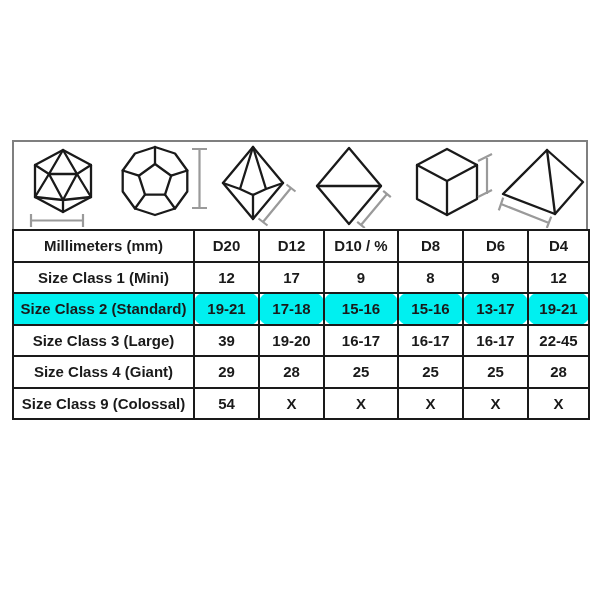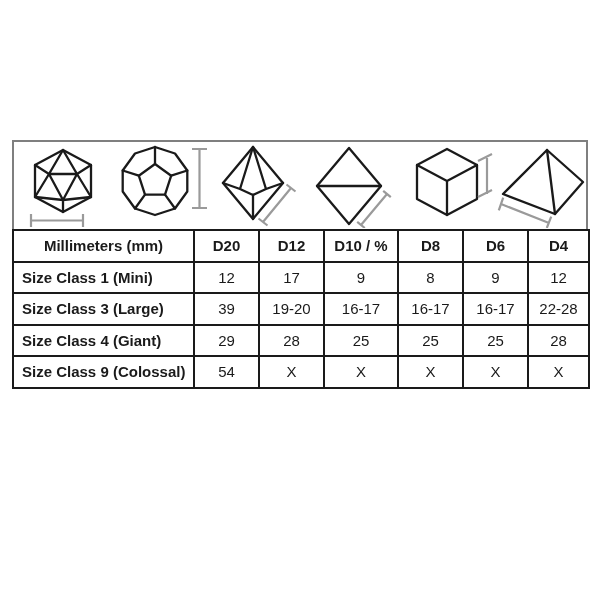--- a/index.html
+++ b/index.html
@@ -24,22 +24,22 @@
   .measure-line{fill:none;stroke:var(--measure);stroke-width:2.2;stroke-linecap:butt;}
   table.size-table{
     border-collapse:collapse;table-layout:fixed;width:576px;
   }
   .size-table th,.size-table td{
     box-sizing:border-box;border:2px solid var(--ink);
     height:31.5px;font-size:15px;padding:0;text-align:center;
     vertical-align:middle;white-space:nowrap;overflow:hidden;
   }
   .size-table th{font-weight:bold;}
-  .size-table td.row-label{text-align:left;padding-left:8px;font-weight:bold;}
-  .size-table td.value-cell{font-weight:normal;border-radius:10px;}
+  .size-table td.row-label{text-align:center;font-weight:bold;}
+  .size-table td.value-cell{font-weight:bold;border-radius:10px;}
   .size-table tr.highlight td{background:var(--highlight);}
 </style>
 </head>
 <body>
 
 <div class="sheet">
   <div class="panel">
 
     <div class="dice-strip">
 
@@ -130,28 +130,37 @@
       <tbody>
         <tr>
           <td class="row-label">Size Class 1 (Mini)</td>
           <td class="value-cell">12</td>
           <td class="value-cell">17</td>
           <td class="value-cell">9</td>
           <td class="value-cell">8</td>
           <td class="value-cell">9</td>
           <td class="value-cell">12</td>
         </tr>
+        <tr class="highlight">
+          <td class="row-label">Size Class 2 (Standard)</td>
+          <td class="value-cell">19-21</td>
+          <td class="value-cell">17-18</td>
+          <td class="value-cell">15-16</td>
+          <td class="value-cell">15-16</td>
+          <td class="value-cell">13-17</td>
+          <td class="value-cell">19-21</td>
+        </tr>
         <tr>
           <td class="row-label">Size Class 3 (Large)</td>
           <td class="value-cell">39</td>
           <td class="value-cell">19-20</td>
           <td class="value-cell">16-17</td>
           <td class="value-cell">16-17</td>
           <td class="value-cell">16-17</td>
-          <td class="value-cell">22-28</td>
+          <td class="value-cell">22-45</td>
         </tr>
         <tr>
           <td class="row-label">Size Class 4 (Giant)</td>
           <td class="value-cell">29</td>
           <td class="value-cell">28</td>
           <td class="value-cell">25</td>
           <td class="value-cell">25</td>
           <td class="value-cell">25</td>
           <td class="value-cell">28</td>
         </tr>

